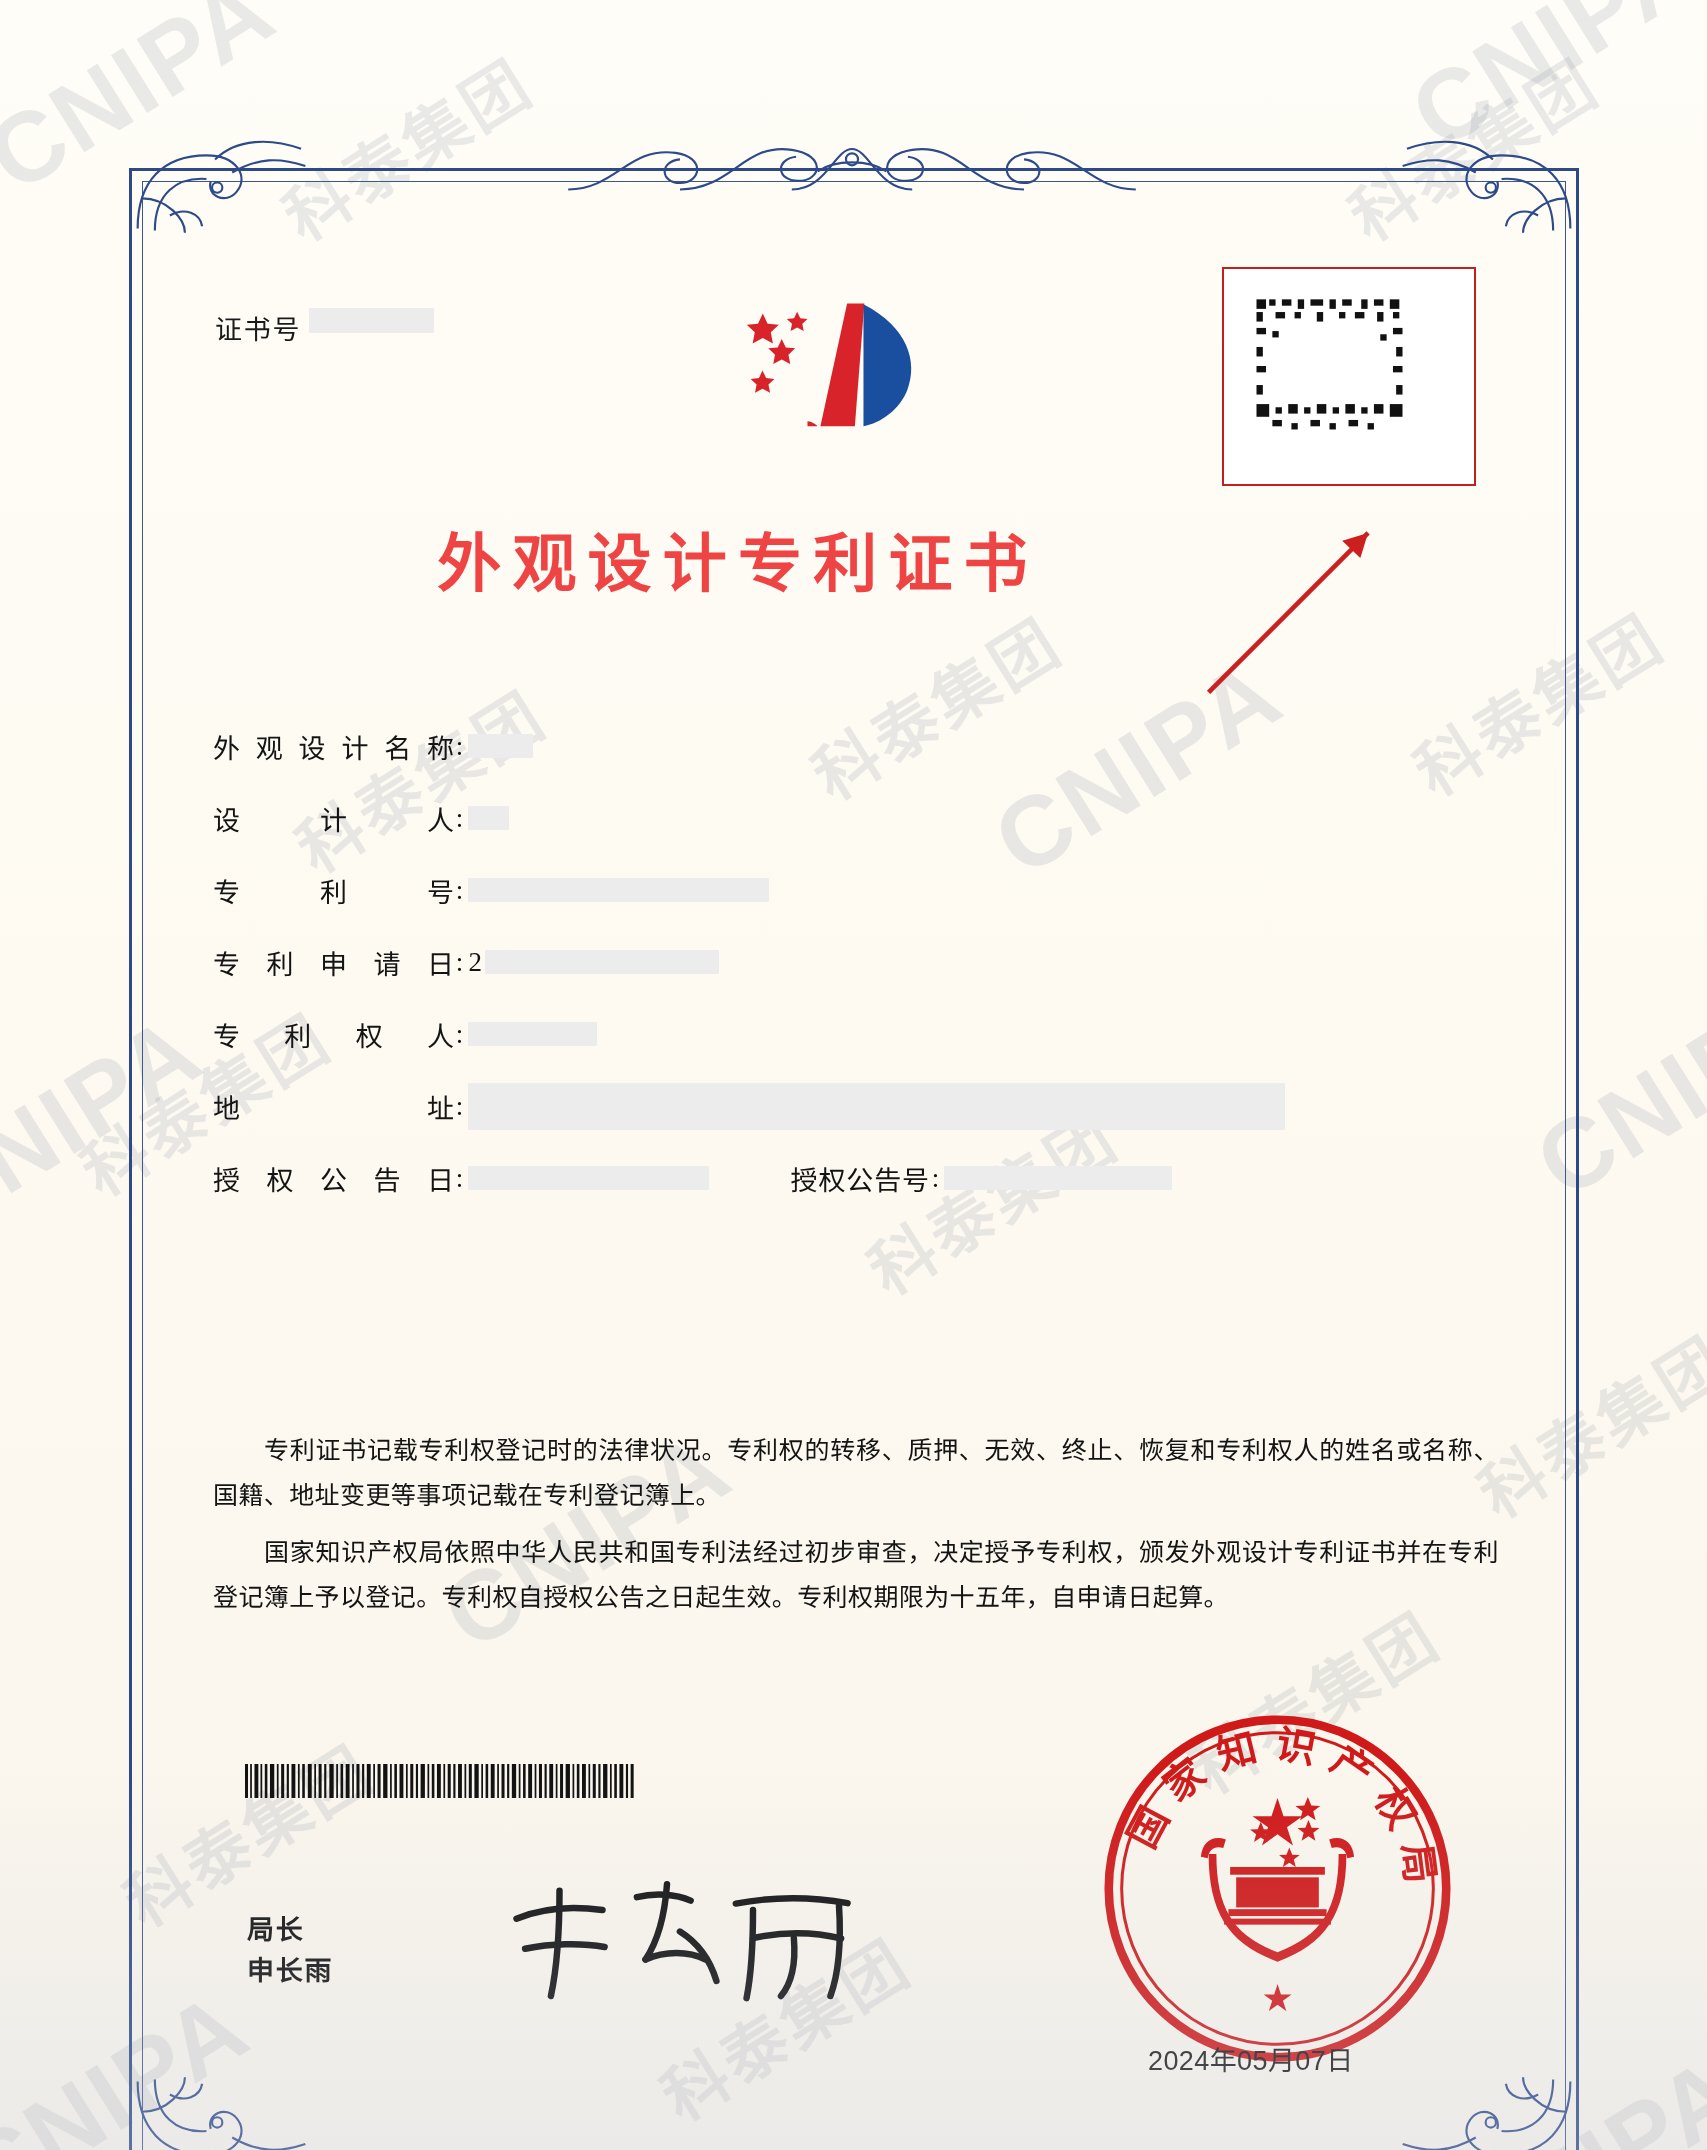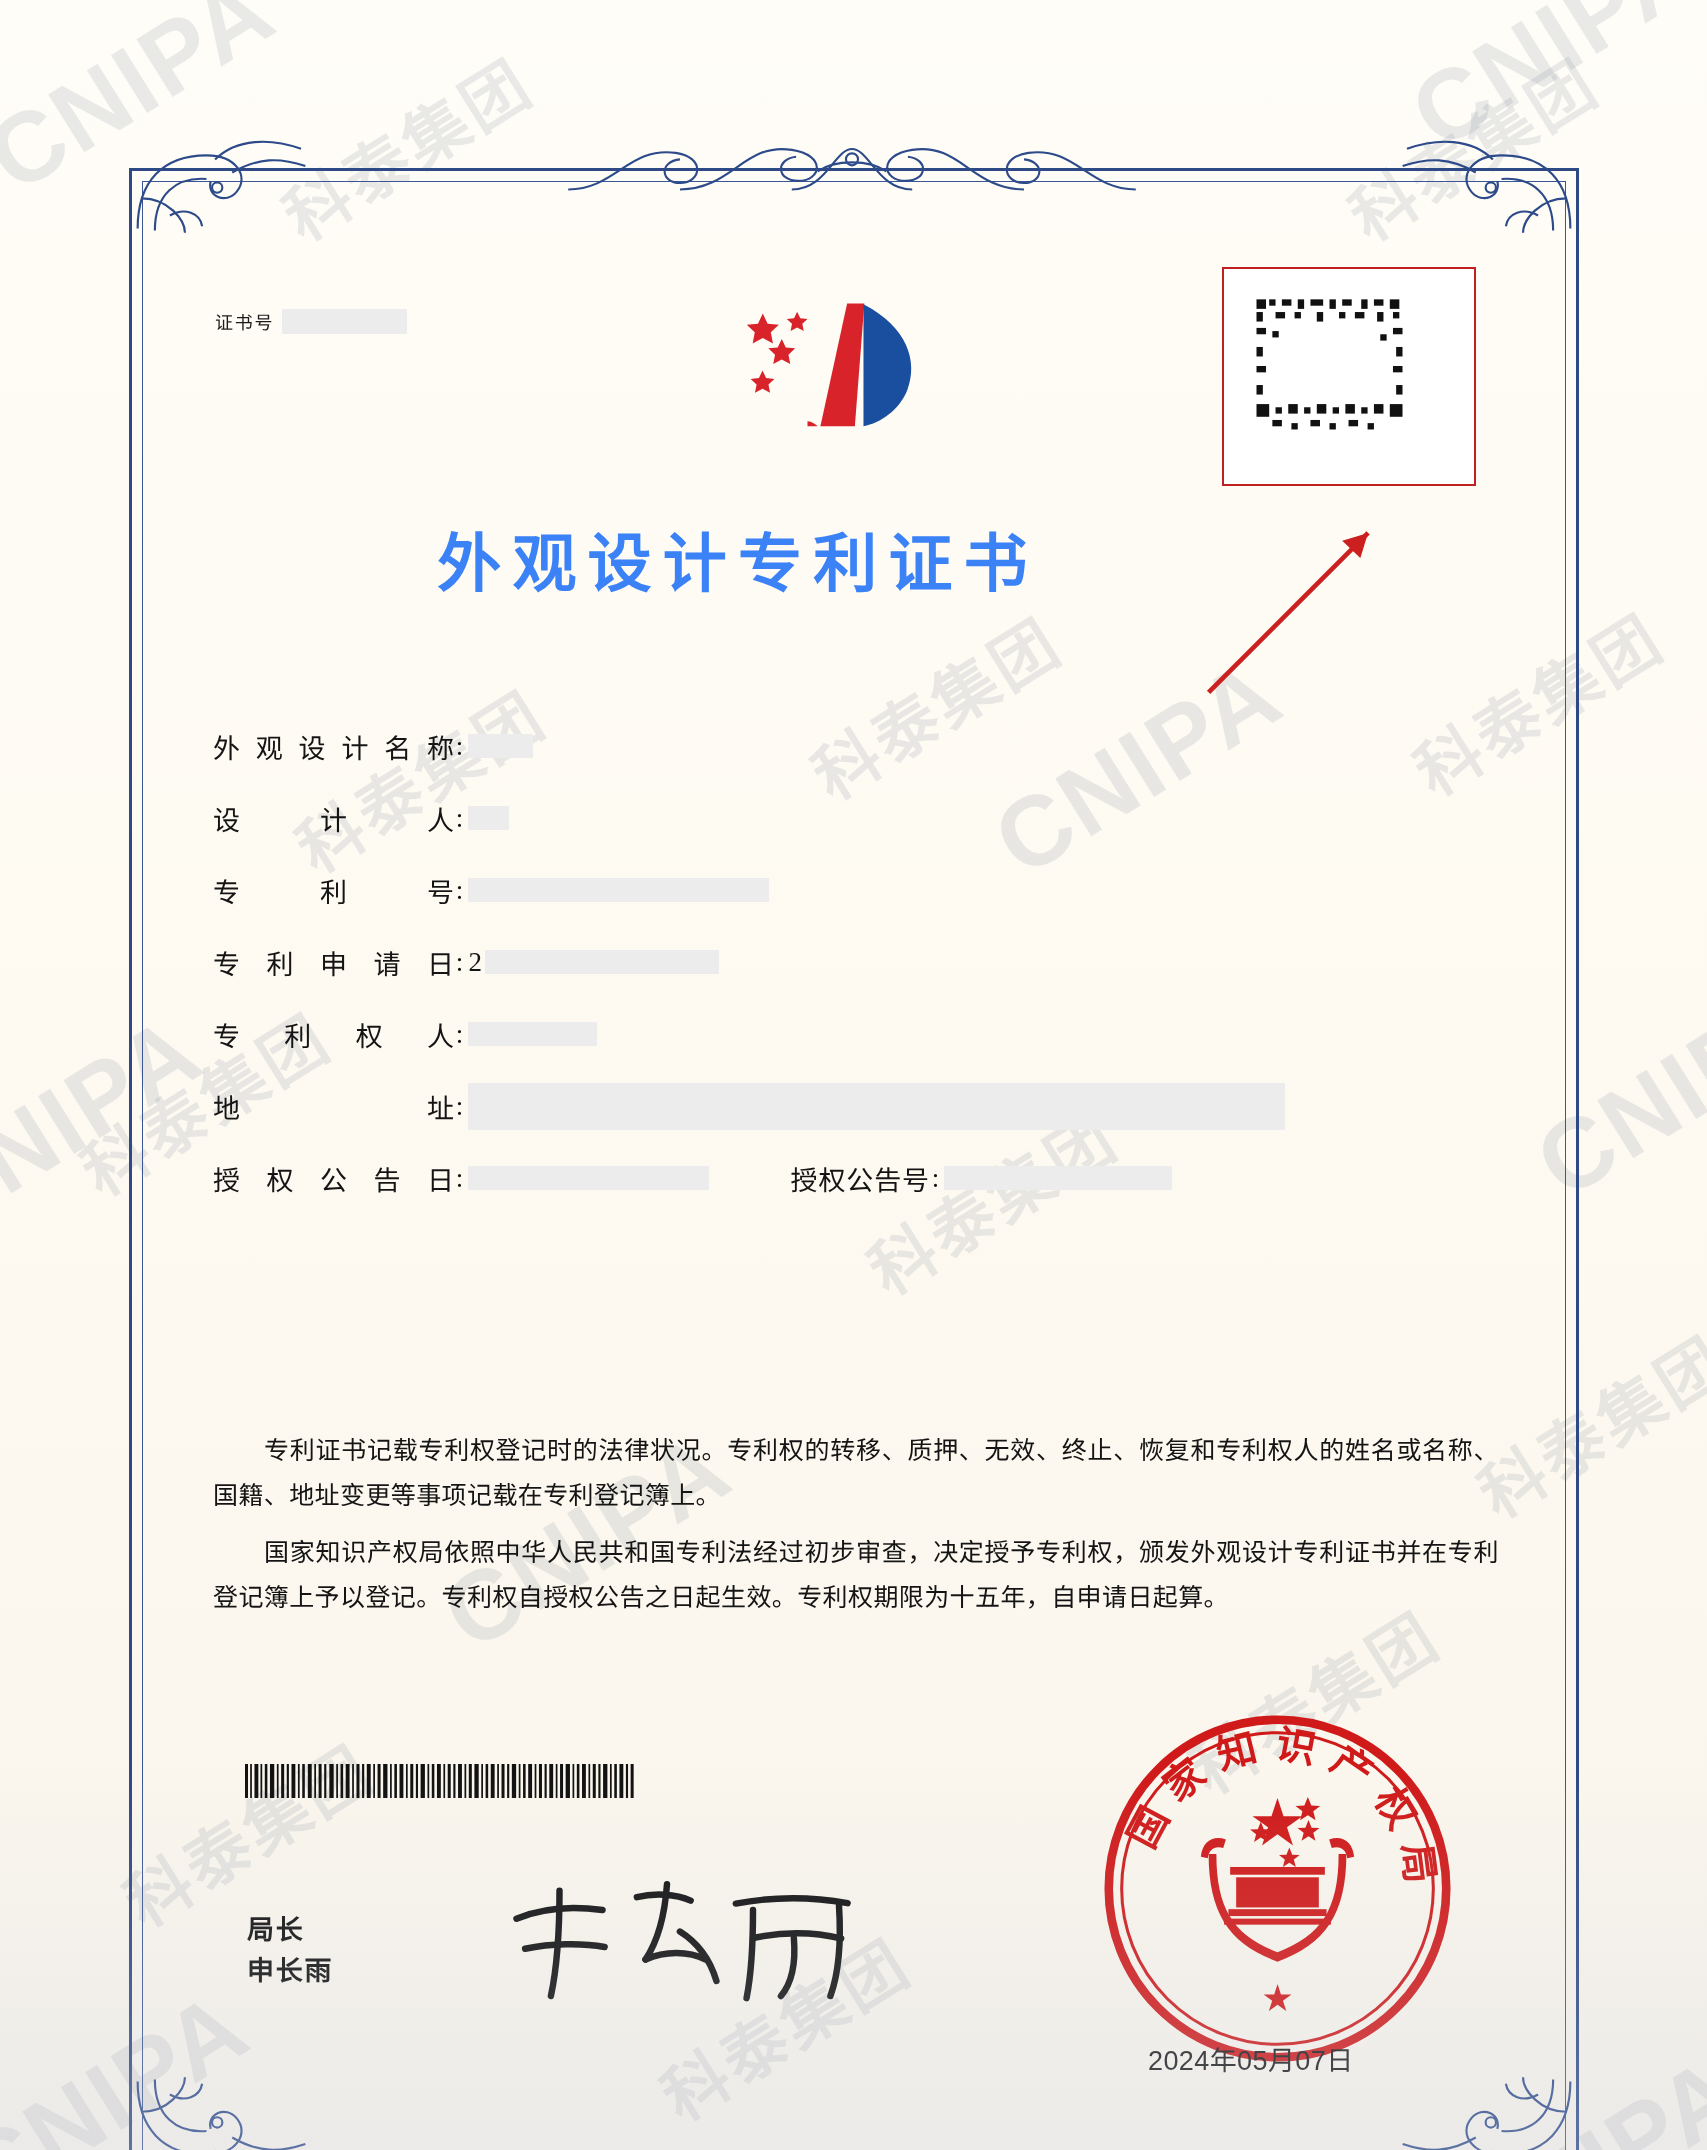--- a/index.html
+++ b/index.html
@@ -96,22 +96,22 @@
   
   .content {
     position: absolute;
     left: 0; top: 0;
     width: 1707px; height: 2414px;
   }
   .cert-no-row {
     position: absolute;
     left: 215px; top: 308px;
     display: flex;
-    align-items: flex-end;
-    font-size: 18px;
+    align-items: flex-start;
+    font-size: 27px;
     color: #1a1a1a;
     letter-spacing: 1.7px;
   }
   .redact {
     display: inline-block;
     background: #ececec;
     border-radius: 0.9px;
     vertical-align: middle;
   }
 
@@ -141,21 +141,21 @@
     pointer-events: none;
   }
 
   .doc-title {
     position: absolute;
     left: 0; top: 512px;
     width: 1476px;
     text-align: center;
     font-size: 64px;
     letter-spacing: 11.2px;
-    color: #3b82f6;
+    color: #ef4444;
     font-weight: 600;
     font-family: "Liberation Serif", "DejaVu Serif", serif;
   }
 
   .fields {
     position: absolute;
     left: 213px; top: 710px;
     width: 1290px;
   }
   .field-row {

